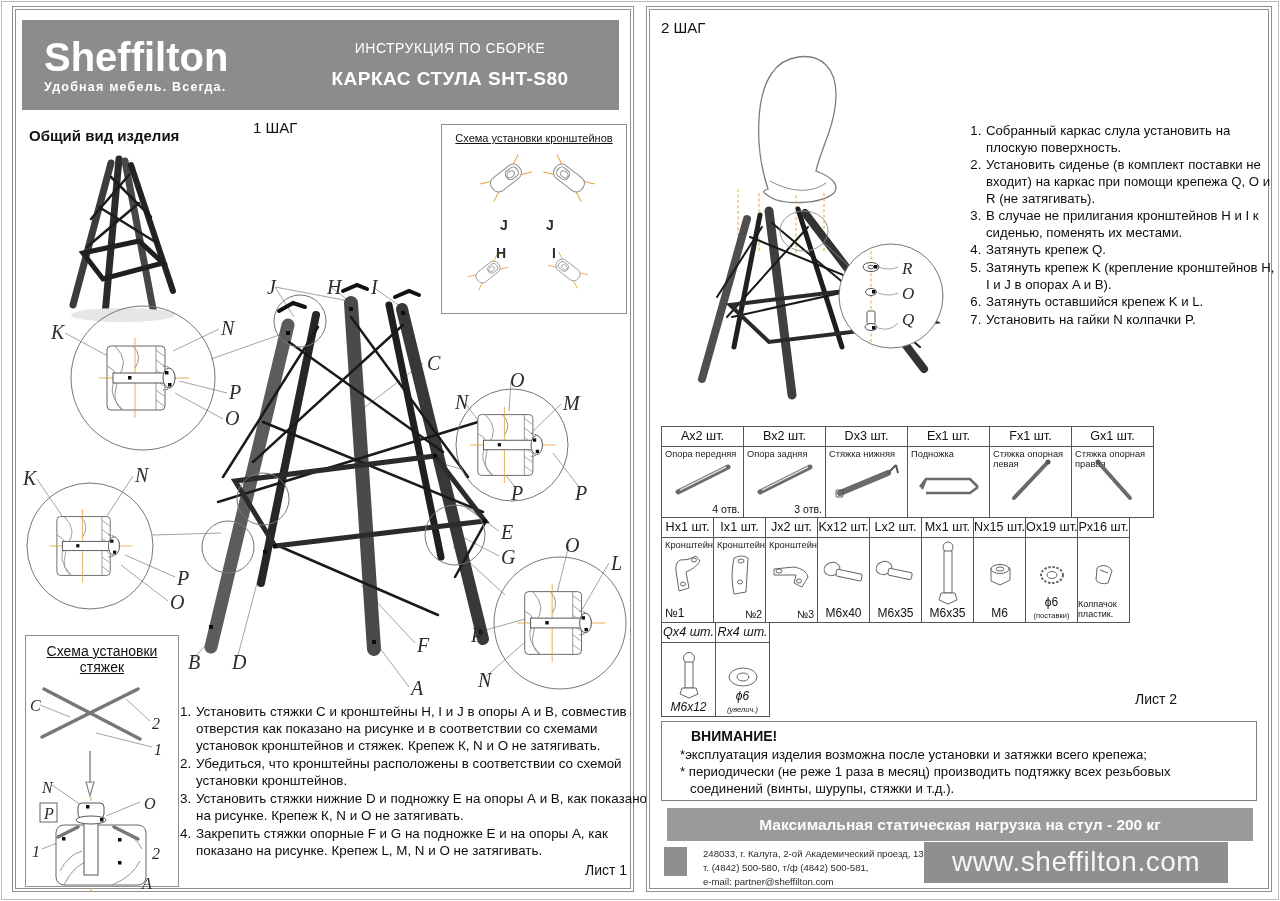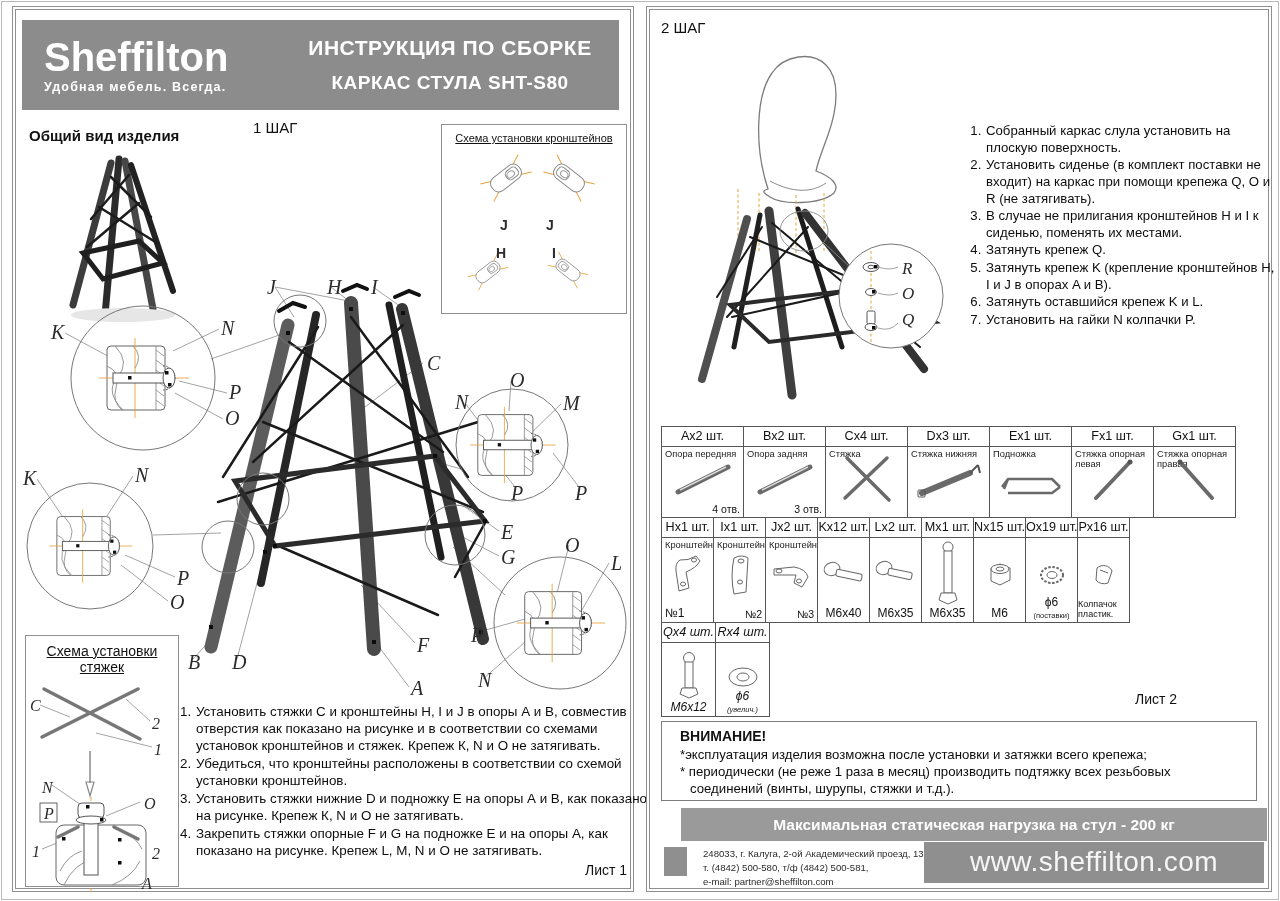--- a/index.html
+++ b/index.html
@@ -12,21 +12,21 @@
   #p2{left:646px;width:624px;}
   .abs{position:absolute;}
 
   
   .hdr{position:absolute;left:9px;top:13px;width:597px;height:90px;background:#8c8c8c;
        display:flex;align-items:center;justify-content:space-between;}
   .logo{padding-left:22px;color:#fff;}
   .brand{font-size:40px;font-weight:bold;letter-spacing:0px;line-height:1;}
   .tag{font-size:12.5px;font-weight:bold;letter-spacing:1.2px;margin-top:3px;}
   .titles{width:310px;text-align:center;color:#fff;padding-right:14px;}
-  .t1{font-size:21px;font-weight:bold;letter-spacing:.5px;}
+  .t1{font-size:14px;font-weight:normal;letter-spacing:.5px;}
   .t2{font-size:19px;font-weight:bold;margin-top:12px;letter-spacing:.5px;}
 
   .ovw{left:16px;top:120px;font-size:15px;font-weight:bold;}
   .step1{left:240px;top:112px;font-size:15px;}
   .step2{left:14px;top:12px;font-size:15px;}
 
   .box{position:absolute;border:1px solid #8f8f8f;background:#fff;}
   .brbox{left:428px;top:117px;width:184px;height:188px;}
   .tiebox{left:12px;top:628px;width:152px;height:250px;}
   .boxtitle{font-size:11px;text-align:center;text-decoration:underline;margin-top:7px;}
@@ -57,28 +57,28 @@
   .pnote.ctr{left:0;right:0;text-align:center;font-size:12px;}
   .pnote2{position:absolute;bottom:2px;left:0;right:0;text-align:center;font-size:7.5px;color:#222;}
   .pnote.up{bottom:13px;}
   .pnote.lft{right:auto;left:3px;font-size:12px;}
   .pnote.cap{font-size:9px;bottom:3px;text-align:left;left:0;right:0;}
   .picon{position:absolute;left:50%;top:46%;transform:translate(-50%,-50%);}
   .r2 .picon{top:44%;}
 
   
   .warn{position:absolute;left:14px;top:714px;width:596px;height:80px;border:1px solid #7e7e7e;box-sizing:border-box;padding:6px 10px 0 18px;}
-  .wtitle{font-size:14px;font-weight:bold;margin-bottom:2px;}
+  .wtitle{font-size:14px;font-weight:bold;margin-bottom:2px;margin-left:11px;}
   .wline{font-size:13.2px;line-height:1.3;color:#0d0d0d;}
   .wline.hang{padding-left:10px;text-indent:-10px;}
-  .maxload{position:absolute;left:34px;top:801px;width:586px;height:33px;background:#9a9a9a;
+  .maxload{position:absolute;left:20px;top:801px;width:586px;height:33px;background:#9a9a9a;
            color:#fdfdfd;font-size:15.5px;font-weight:bold;text-align:center;line-height:33px;}
   .fsq{position:absolute;left:17px;top:840px;width:23px;height:29px;background:#8f8f8f;}
   .addr{position:absolute;left:56px;top:840px;font-size:9.6px;line-height:1.45;color:#2a2a2a;}
-  .webbar{position:absolute;left:277px;top:835px;width:340px;height:41px;background:#8f8f8f;
+  .webbar{position:absolute;left:277px;top:835px;width:304px;height:41px;background:#8f8f8f;
           color:#f6f6f6;font-size:28px;text-align:center;line-height:40px;letter-spacing:.5px;}
 
   
   svg text{fill:#2b2b2b;}
   #mainDiag text{font:italic 20px "Liberation Serif",serif;}
   #tieSvg text{font:italic 16px "Liberation Serif",serif;}
   #chair2 text{font:italic 17px "Liberation Serif",serif;}
   #brSvg text{font:bold 14px "Liberation Sans",sans-serif;}
 </style>
 </head>
@@ -419,33 +419,20 @@
         <div class="pbody">
             <div class="pname">Опора задняя</div>
           <svg class="picon" width="66" height="40" viewBox="0 0 66 40">
               <line x1="8" y1="33" x2="58" y2="8" stroke="#6a6a6a" stroke-width="5" stroke-linecap="round"></line>
               <line x1="10" y1="31" x2="56" y2="8" stroke="#d9d9d9" stroke-width="1.4"></line>
             </svg>
           <div class="pnote">3 отв.</div>
           </div>
       </div>
       <div class="pcell">
-        <div class="pcode">Cx4 шт.</div>
-        <div class="pbody">
-            <div class="pname">Стяжка</div>
-          <svg class="picon" width="60" height="54" viewBox="0 0 60 54">
-              <g stroke="#6a6a6a" stroke-width="3.5" stroke-linecap="round">
-                <line x1="8" y1="46" x2="50" y2="6"></line>
-                <line x1="10" y1="6" x2="52" y2="48"></line>
-              </g>
-            </svg>
-          <div class="pnote"></div>
-          </div>
-      </div>
-      <div class="pcell">
         <div class="pcode">Dx3 шт.</div>
         <div class="pbody">
             <div class="pname">Стяжка нижняя</div>
           <svg class="picon" width="70" height="44" viewBox="0 0 70 44">
               <path d="M8 36 L56 16" stroke="#6a6a6a" stroke-width="6" stroke-linecap="round" fill="none"></path>
               <path d="M56 16 l8 -8 M64 8 l2 8" stroke="#555" stroke-width="2" fill="none"></path>
               <rect x="4" y="33" width="7" height="7" rx="1" fill="none" stroke="#555"></rect>
             </svg>
           <div class="pnote"></div>
           </div>

